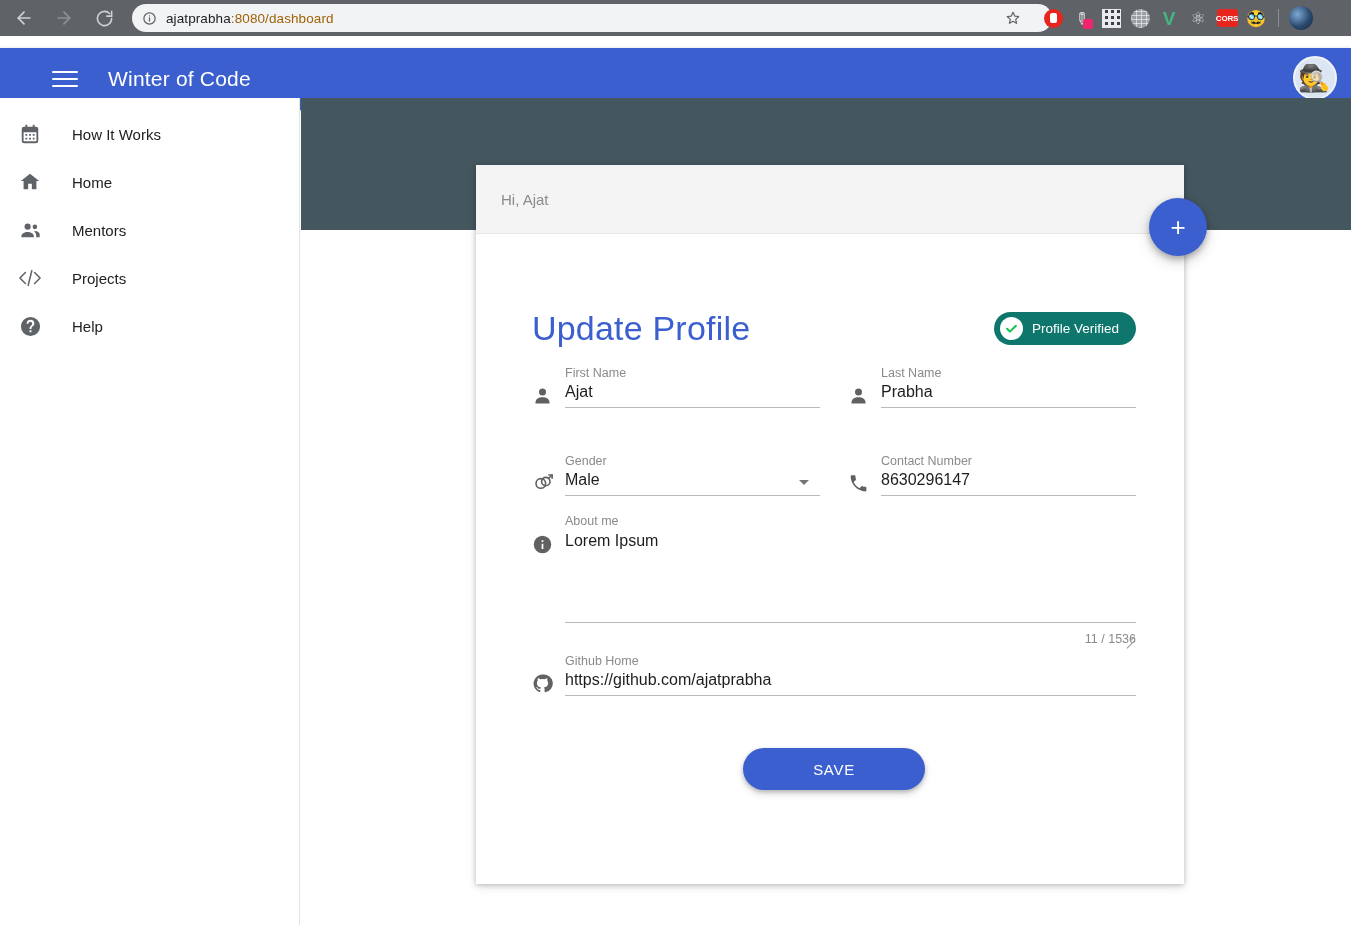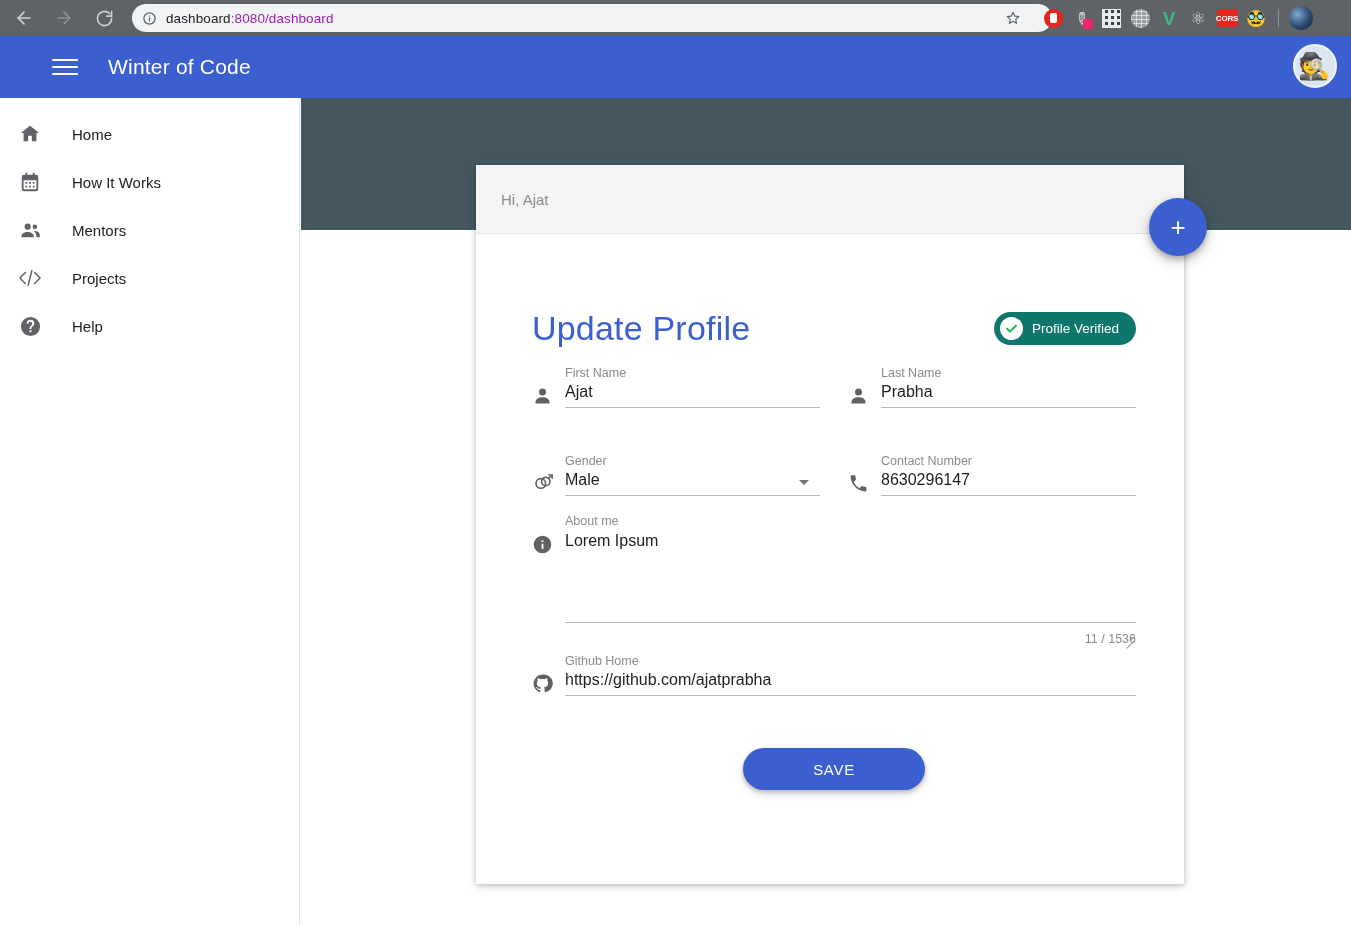--- a/index.html
+++ b/index.html
@@ -24,21 +24,21 @@
   .url-box {
     flex: 0 0 auto; width: 920px; height: 28px; margin-left: 12px;
     background: #f1f3f4; border-radius: 14px;
     display: flex; align-items: center; padding: 0 10px;
   }
   .url-info { color: #5f6368; display:flex; align-items:center; }
   .url-text {
     margin-left: 9px; font-size: 13.5px; color: #202124;
     white-space: nowrap; letter-spacing: .1px;
   }
-  .url-text .dim { color: #a21caf; }
+  .url-text .dim { color: #a16207; }
   .star-wrap {
     position: absolute; left: 988px; top: 4px;
     width: 50px; height: 28px; background: #f1f3f4;
     border-radius: 0 14px 14px 0;
     display: flex; align-items: center; justify-content: center;
   }
   .star-wrap svg { color: #5f6368; }
   .ext-icons {
     position: absolute; left: 1040px; top: 0; height: 36px;
     display: flex; align-items: center; gap: 3px;
@@ -64,21 +64,21 @@
       font-size:8px; font-weight:bold; display:flex; align-items:center; justify-content:center; letter-spacing:-.2px;}
   .ext-mask { font-size:16px; }
   .ext-div { width:1px; height:18px; background:#8a8f94; margin:0 6px; }
   .ext-profile {
     width: 24px; height: 24px; border-radius: 50%;
     background: radial-gradient(circle at 35% 35%, #7fa8d4 0%, #2b4a6f 55%, #16243a 100%);
   }
 
   
   .appbar {
-    position: absolute; top: 36px; left: 0; width: 1351px; height: 62px;
+    position: absolute; top: 48px; left: 0; width: 1351px; height: 62px;
     background: #3b5fce; display: flex; align-items: center;
     box-shadow: 0 1px 4px rgba(0,0,0,.22);
   }
   .hamburger { margin-left: 52px; width: 26px; display: flex; flex-direction: column; gap: 5px; cursor: pointer; }
   .hamburger span { display: block; height: 2px; background: #fff; border-radius: 1px; }
   .app-title { margin-left: 30px; color: #fff; font-size: 21px; letter-spacing: .2px; }
   .avatar-btn {
     position: absolute; right: 14px; top: 8px; width: 44px; height: 44px;
     border-radius: 50%; background: #dce6f2; border: 2px solid #f0f4f8;
     display: flex; align-items: center; justify-content: center; overflow: hidden;
@@ -218,21 +218,21 @@
   </div>
 
   <div class="url-box">
     <span class="url-info">
       <svg width="15" height="15" viewBox="0 0 24 24" fill="none" stroke="currentColor" stroke-width="2">
           <circle cx="12" cy="12" r="9"></circle>
           <path d="M12 11v5" stroke-linecap="round"></path>
           <circle cx="12" cy="7.8" r="1" fill="currentColor" stroke="none"></circle>
         </svg>
     </span>
-    <span class="url-text"><span>dashboard</span><span class="dim">:8080/dashboard</span></span>
+    <span class="url-text"><span>ajatprabha</span><span class="dim">:8080/dashboard</span></span>
   </div>
 
   <div class="star-wrap">
     <svg width="16" height="16" viewBox="0 0 24 24" fill="none" stroke="currentColor" stroke-width="1.8" stroke-linejoin="round">
         <path d="M12 3.5l2.6 5.6 6 .7-4.5 4.2 1.2 6-5.3-3-5.3 3 1.2-6L3.4 9.8l6-.7z"></path>
       </svg>
   </div>
 
   <div class="ext-icons">
     <div class="ext">
@@ -279,33 +279,33 @@
   <div class="avatar-btn">
     <span class="face">🕵</span>
   </div>
 </div>
 
 <div class="sidebar">
 
   <div class="side-item">
     <span class="si-icon">
       <svg width="22" height="22" viewBox="0 0 24 24" fill="currentColor">
-          <path d="M12 3L2 11h3v9h5v-6h4v6h5v-9h3z"></path>
-        </svg>
-    </span>
-    <span class="si-label">Home</span>
+          <path d="M7 2v2H5.5A2.5 2.5 0 0 0 3 6.5v13A2.5 2.5 0 0 0 5.5 22h13a2.5 2.5 0 0 0 2.5-2.5v-13A2.5 2.5 0 0 0 18.5 4H17V2h-2v2H9V2H7zm-2 8h14v9.5a.5.5 0 0 1-.5.5h-13a.5.5 0 0 1-.5-.5V10zm2 2v2h2v-2H7zm4 0v2h2v-2h-2zm4 0v2h2v-2h-2zM7 16v2h2v-2H7zm4 0v2h2v-2h-2zm4 0v2h2v-2h-2z"></path>
+        </svg>
+    </span>
+    <span class="si-label">How It Works</span>
   </div>
 
   <div class="side-item">
     <span class="si-icon">
       <svg width="22" height="22" viewBox="0 0 24 24" fill="currentColor">
-          <path d="M7 2v2H5.5A2.5 2.5 0 0 0 3 6.5v13A2.5 2.5 0 0 0 5.5 22h13a2.5 2.5 0 0 0 2.5-2.5v-13A2.5 2.5 0 0 0 18.5 4H17V2h-2v2H9V2H7zm-2 8h14v9.5a.5.5 0 0 1-.5.5h-13a.5.5 0 0 1-.5-.5V10zm2 2v2h2v-2H7zm4 0v2h2v-2h-2zm4 0v2h2v-2h-2zM7 16v2h2v-2H7zm4 0v2h2v-2h-2zm4 0v2h2v-2h-2z"></path>
-        </svg>
-    </span>
-    <span class="si-label">How It Works</span>
+          <path d="M12 3L2 11h3v9h5v-6h4v6h5v-9h3z"></path>
+        </svg>
+    </span>
+    <span class="si-label">Home</span>
   </div>
 
   <div class="side-item">
     <span class="si-icon">
       <svg width="23" height="23" viewBox="0 0 24 24" fill="currentColor">
           <circle cx="9" cy="8" r="3.2"></circle>
           <circle cx="16.6" cy="8.2" r="2.4"></circle>
           <path d="M2.5 18.2c0-3 3-4.6 6.5-4.6s6.5 1.6 6.5 4.6v.8h-13v-.8z"></path>
           <path d="M16.6 12.6c2.6 0 5 1.3 5 3.6v2.8h-3.6v-1.6c0-1.9-.9-3.4-2.3-4.4.3 0 .6-.4.9-.4z"></path>
         </svg>

